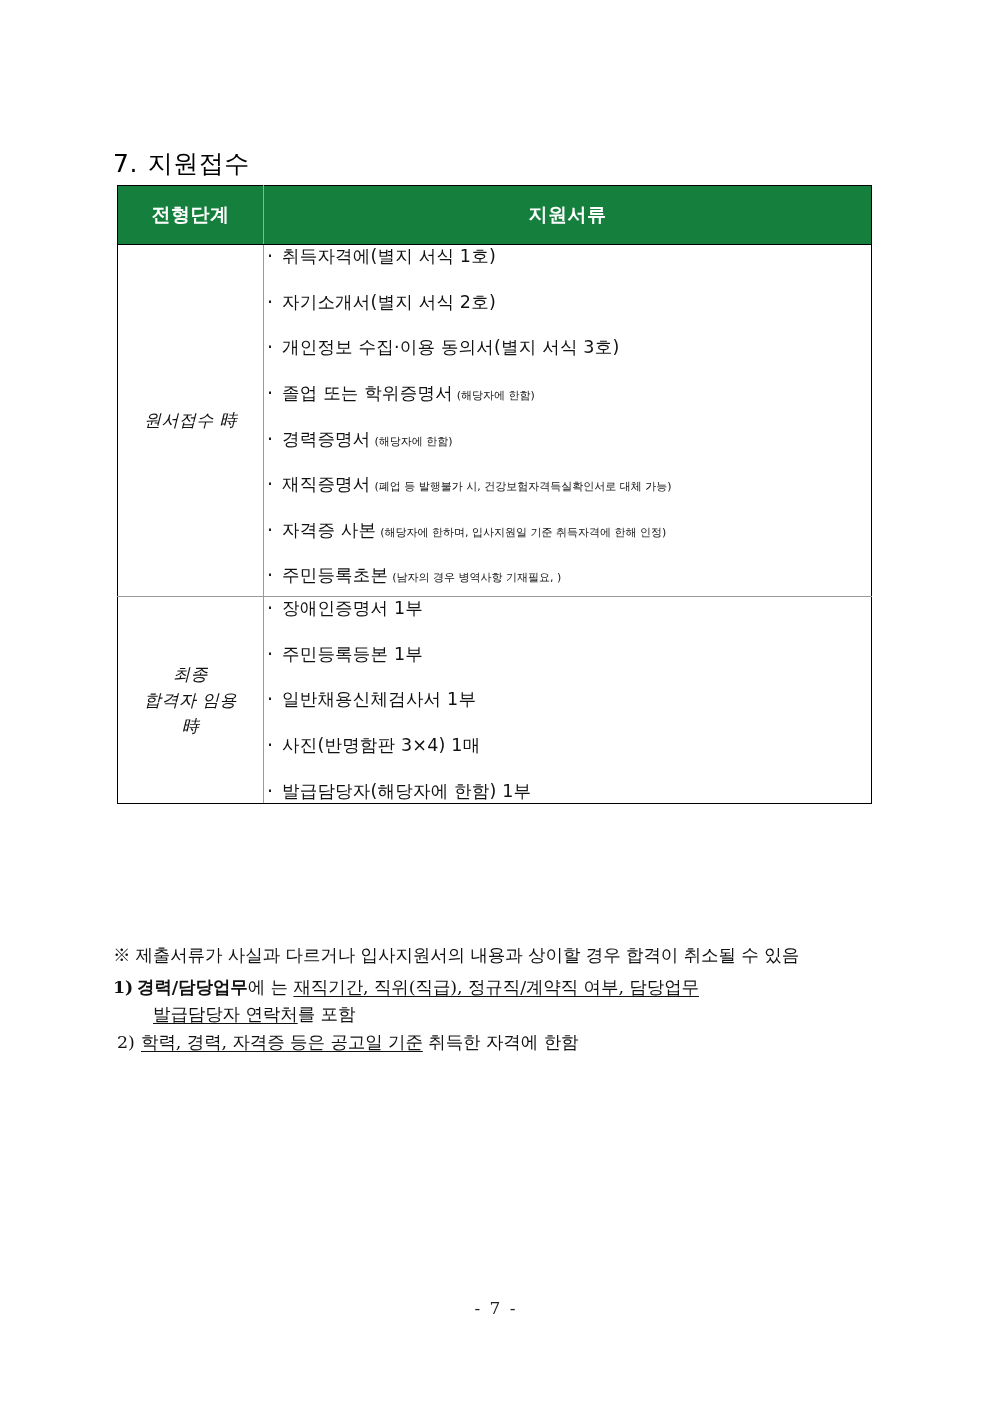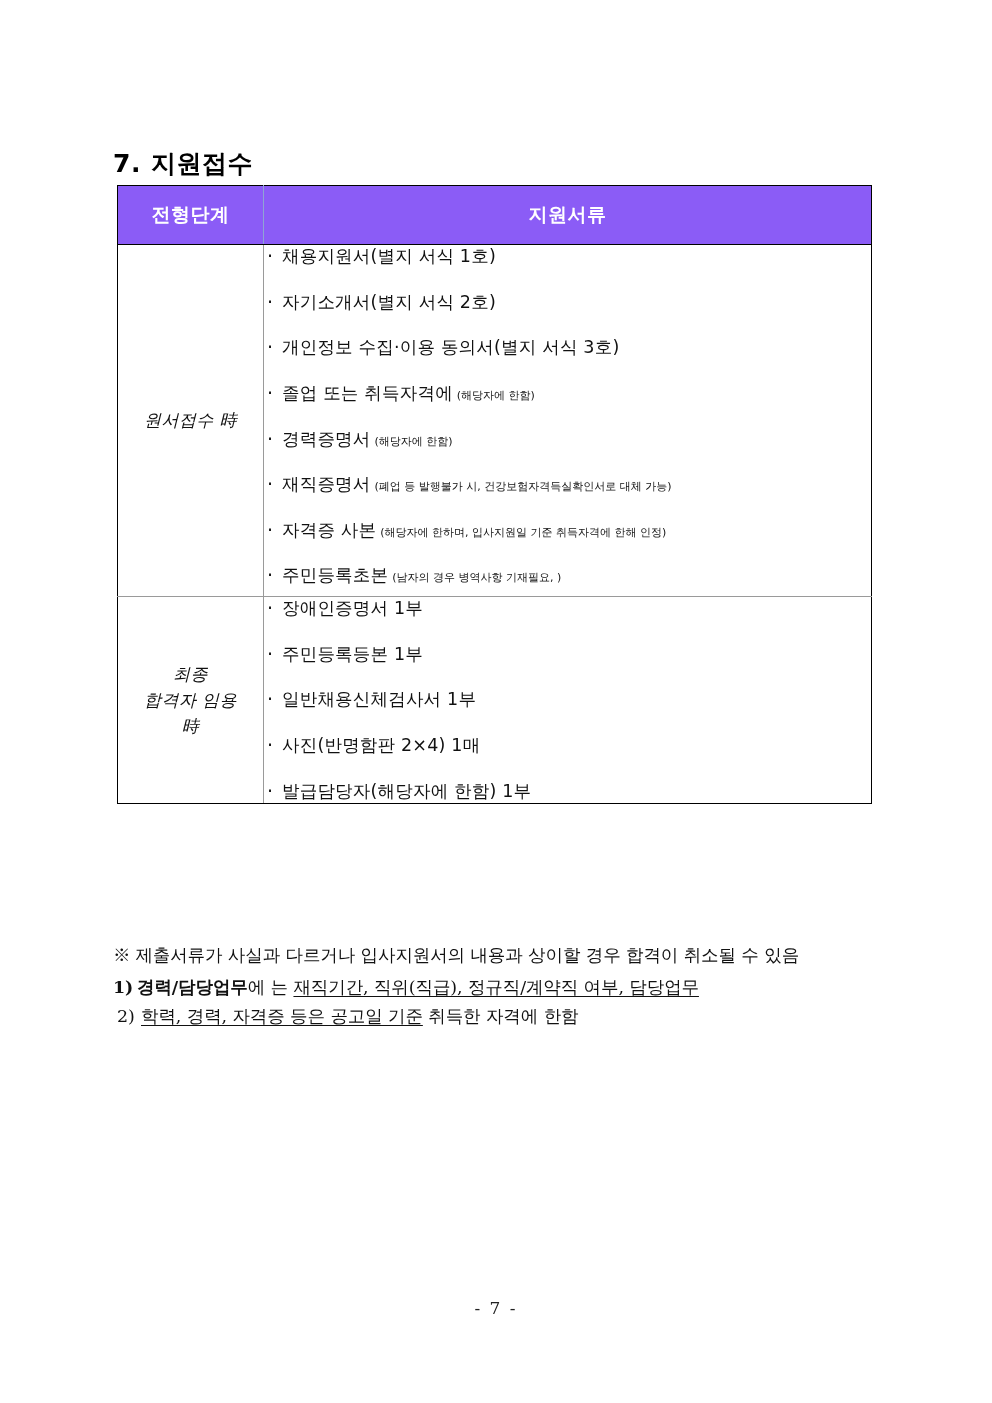--- a/index.html
+++ b/index.html
@@ -21,21 +21,21 @@
     inset: 0;
     padding: 0;
   }
 
   
   .section-heading {
     position: absolute;
     left: 113px;
     top: 132px;
     font-size: 25px;
-    font-weight: bold;
+    font-weight: normal;
     letter-spacing: 0.5px;
     line-height: 1.2;
     white-space: nowrap;
   }
   .section-heading .num {
     margin-right: 10px;
   }
 
   
   .doc-table {
@@ -49,21 +49,21 @@
   .doc-table col.c1 { width: 146px; }
   .doc-table col.c2 { width: 608px; }
 
   .doc-table th,
   .doc-table td {
     border: 1px solid #000000;
     vertical-align: middle;
     padding: 0;
   }
   .doc-table thead th {
-    background: #8b5cf6;
+    background: #15803d;
     color: #ffffff;
     font-size: 19px;
     font-weight: bold;
     letter-spacing: 0.5px;
     height: 58px;
     text-align: center;
     border-color: #000000;
   }
   .doc-table thead th.stage-head {
     border-right: 1px solid #8fa4d4;
@@ -204,55 +204,56 @@
       <tr>
         <th class="stage-head">전형단계</th>
         <th>지원서류</th>
       </tr>
     </thead>
     <tbody>
       <tr class="row-intake">
         <td class="stage-cell">원서접수  時</td>
         <td class="docs-cell">
           <ul class="doc-list">
-            <li><span>채용지원서(별지  서식  1호)</span><span class="note"></span></li>
+            <li><span>취득자격에(별지  서식  1호)</span><span class="note"></span></li>
             <li><span>자기소개서(별지  서식  2호)</span><span class="note"></span></li>
             <li><span>개인정보  수집·이용  동의서(별지  서식  3호)</span><span class="note"></span></li>
-            <li><span>졸업  또는  취득자격에</span><span class="note">(해당자에  한함)</span></li>
+            <li><span>졸업  또는  학위증명서</span><span class="note">(해당자에  한함)</span></li>
             <li><span>경력증명서</span><span class="note">(해당자에  한함)</span></li>
             <li><span>재직증명서</span><span class="note">(폐업  등  발행불가  시,  건강보험자격득실확인서로  대체  가능)</span></li>
             <li><span>자격증  사본</span><span class="note">(해당자에  한하며,  입사지원일  기준  취득자격에  한해  인정)</span></li>
             <li><span>주민등록초본</span><span class="note">(남자의  경우  병역사항  기재필요, )</span></li>
           </ul>
         </td>
       </tr>
       <tr class="row-final">
         <td class="stage-cell">최종
 합격자  임용
 時</td>
         <td class="docs-cell">
           <ul class="doc-list">
             <li><span>장애인증명서  1부</span></li>
             <li><span>주민등록등본  1부</span></li>
             <li><span>일반채용신체검사서  1부</span></li>
-            <li><span>사진(반명함판  2×4)  1매</span></li>
+            <li><span>사진(반명함판  3×4)  1매</span></li>
             <li><span>발급담당자(해당자에  한함)  1부</span></li>
           </ul>
         </td>
       </tr>
     </tbody>
   </table>
 
   <div class="footnotes">
     <div class="fn-main">
       <span class="mark">※</span><span>제출서류가 사실과 다르거나 입사지원서의 내용과 상이할 경우 합격이 취소될 수 있음</span>
     </div>
     <ul class="fn-list">
       <li class="item-1">
         <span class="marker">1)</span><span class="lead">경력/담당업무</span><span>에 는</span> <span class="u">재직기간, 직위(직급),  정규직/계약직 여부, 담당업무</span>
+        <span class="cont-line"><span class="u">발급담당자 연락처</span><span>를  포함</span></span>
       </li>
       <li class="item-2">
         <span class="marker">2)</span><span class="u">학력, 경력, 자격증 등은 공고일 기준</span><span> 취득한 자격에  한함</span>
       </li>
     </ul>
   </div>
 
   <div class="page-number">- 7 -</div>
 
 </div>

